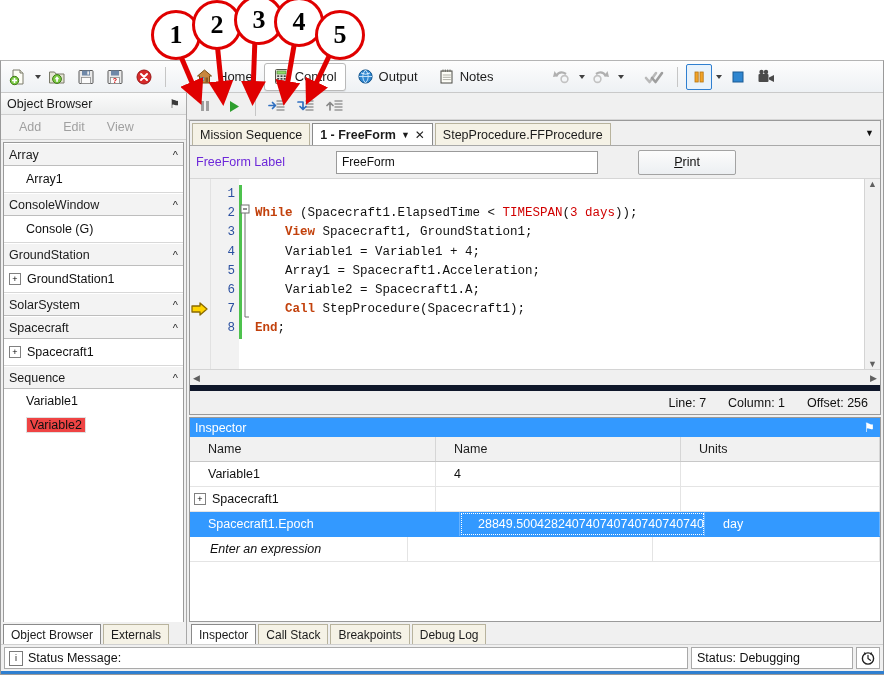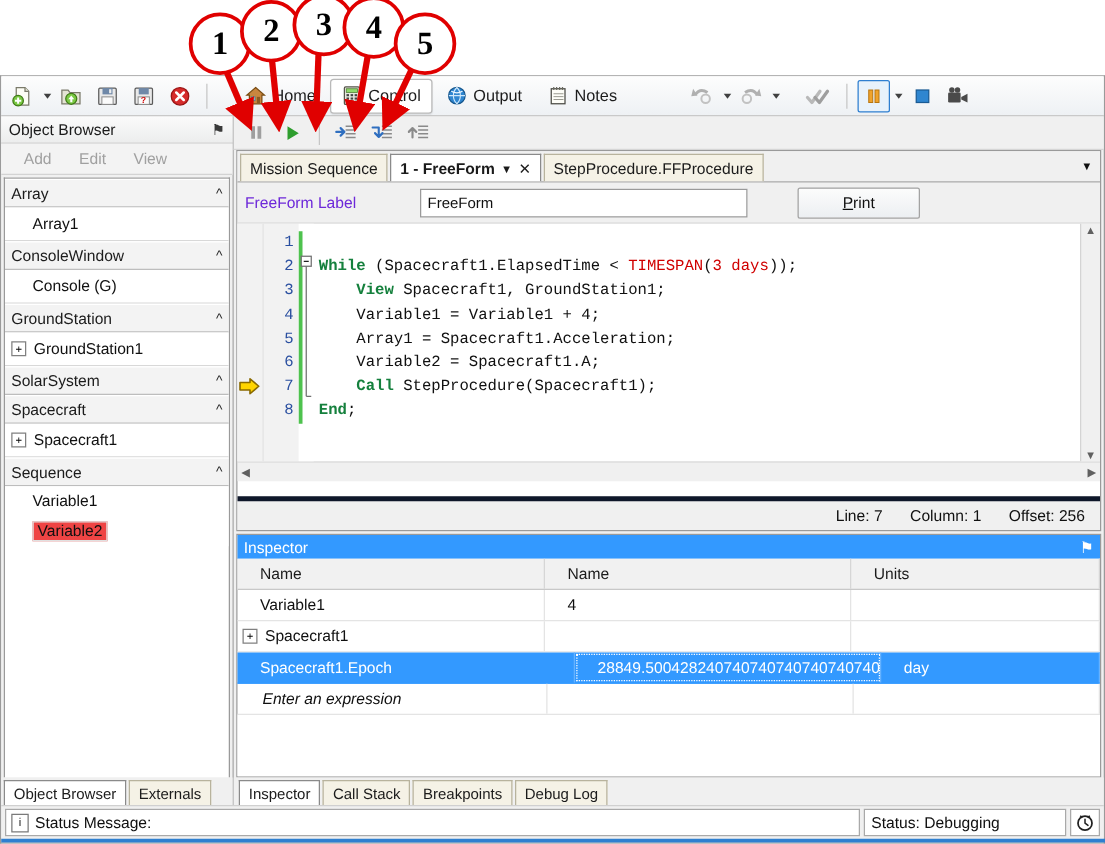--- a/index.html
+++ b/index.html
@@ -95,30 +95,30 @@
   .codearea{height:190px;display:flex;background:#ffffff;position:relative;}
   .gutter-mark{width:20px;background:#f2f2f2;border-right:1px solid #e2e2e2;position:relative;}
   .gutter-num{width:24px;background:#f2f2f2;text-align:right;padding-right:4px;
               font-family:"Liberation Mono",monospace;font-size:12.5px;color:#2a4fa0;}
   .foldcol{width:12px;background:#fff;position:relative;}
   .greenbar{position:absolute;left:0;top:0;width:3px;background:#4ec24e;}
   .codelines{flex:1;font-family:"Liberation Mono",monospace;font-size:12.5px;
              color:#101010;overflow:hidden;padding-left:4px;}
   .codeline{height:19.2px;line-height:19.2px;white-space:pre;}
   .gnum{height:19.2px;line-height:19.2px;}
-  .kw{color:#15803d;font-weight:bold;text-align:right;}
+  .kw{color:#c2410c;font-weight:bold;text-align:right;}
   .fn{color:#d00000;}
   .scrollv{width:15px;background:#f0f0f0;border-left:1px solid #d4d4d4;
            display:flex;flex-direction:column;justify-content:space-between;align-items:center;
            font-size:9px;color:#606060;}
   .scrollh{height:15px;background:#f0f0f0;border-top:1px solid #d4d4d4;
            display:flex;justify-content:space-between;align-items:center;
            font-size:9px;color:#606060;padding:0 3px;}
   .edstatus{height:23px;display:flex;align-items:center;justify-content:flex-end;gap:22px;
-            padding-right:12px;background:#f0f0f0;border-top:4px solid #0f172a;font-size:12.5px;margin-top:12px;}
+            padding-right:12px;background:#f0f0f0;border-top:6px solid #0f172a;font-size:12.5px;}
 
   
   .inspector{flex:1;margin:2px 2px 0 2px;border:1px solid #9a9a9a;
              display:flex;flex-direction:column;background:#fff;min-height:0;}
   .insp-title{height:19px;background:#3399ff;color:#fff;display:flex;align-items:center;
               justify-content:space-between;padding:0 5px;font-size:12.5px;}
   .grid-head{height:24px;display:flex;background:#f1f1f1;border-bottom:1px solid #c8c8c8;
              font-size:12.5px;color:#1b1b1b;}
   .gh{display:flex;align-items:center;padding-left:18px;border-right:1px solid #d6d6d6;
       box-sizing:border-box;}
@@ -536,21 +536,21 @@
             <div class="gc" style="flex:1;"></div>
           </div>
 
           <div class="grow selected">
             <div class="gc" style="width:270px;">Spacecraft1.Epoch</div>
             <div class="gc valsel" style="width:245px;">28849.500428240740740740740740740268</div>
             <div class="gc" style="flex:1;">day</div>
           </div>
 
           <div class="grow">
-            <div class="gc italic" style="width:248px;padding-left:20px;">Enter an expression</div>
+            <div class="gc italic" style="width:218px;padding-left:20px;">Enter an expression</div>
             <div class="gc" style="width:245px;"></div>
             <div class="gc" style="flex:1;"></div>
           </div>
 
           <div class="insp-rest"></div>
         </div>
 
         <div class="btabs2">
           <div class="btab active">
             <span>Inspector</span>

